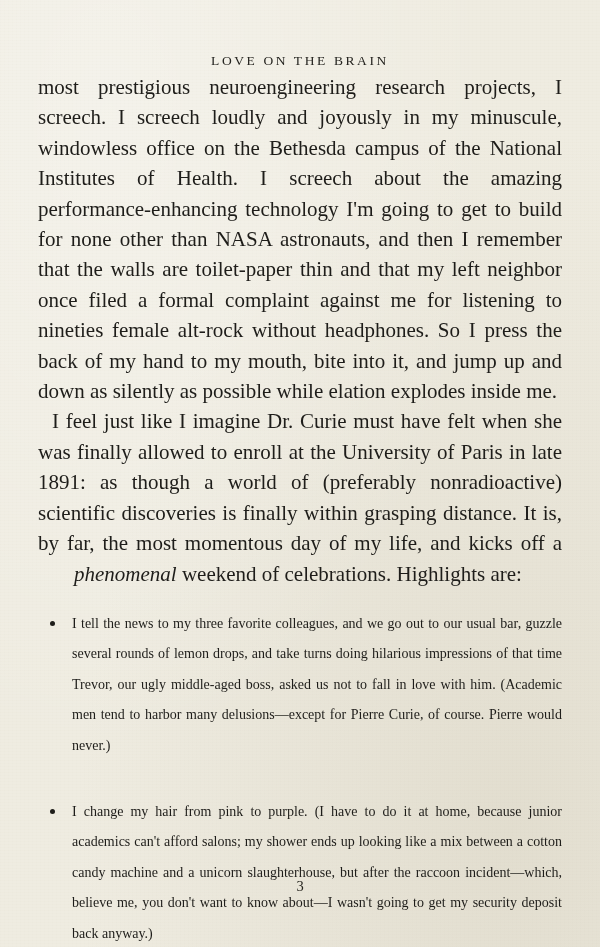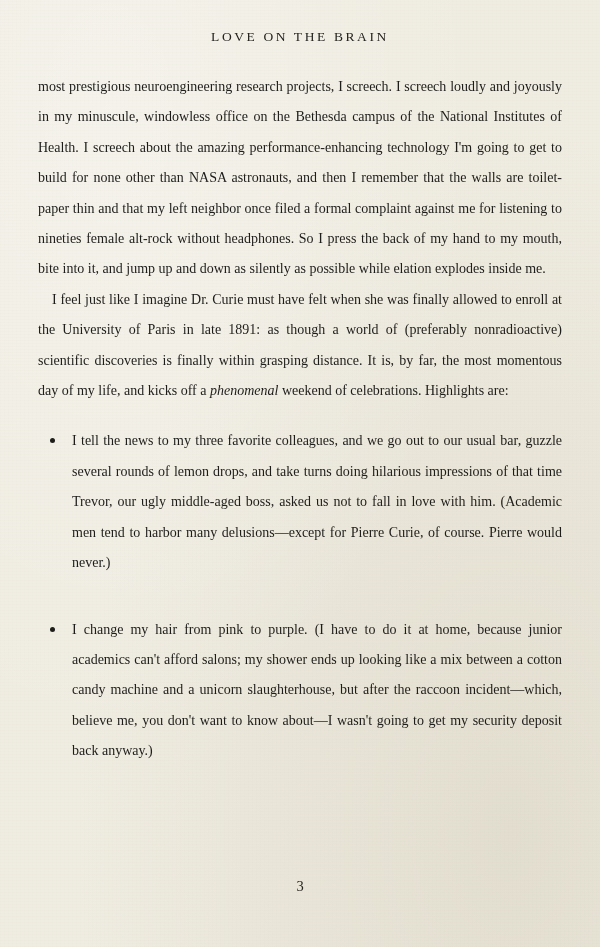--- a/index.html
+++ b/index.html
@@ -25,33 +25,33 @@
       radial-gradient(ellipse at 85% 88%, rgba(196,188,165,0.30) 0%, rgba(196,188,165,0) 60%),
       #efece1;
   }
   .running-head {
     text-align: center;
     font-size: 13.5px;
     letter-spacing: 2.6px;
     font-variant: small-caps;
     text-transform: uppercase;
     color: #24231f;
-    padding-top: 29px;
+    padding-top: 53px;
     font-family: "Liberation Serif", serif;
   }
   .body-col {
     position: absolute;
     left: 38px;
     right: 38px;
     top: 72px;
     width: 524px;
   }
   p.para {
     margin: 0;
-    font-size: 14px;
+    font-size: 21px;
     line-height: 30.4px;
     text-align: justify;
     text-justify: inter-word;
     color: #1d1c19;
     -webkit-font-smoothing: antialiased;
   }
   p.para.indent {
     text-indent: 14px;
   }
   ul.bullets {
@@ -78,20 +78,21 @@
     width: 5px;
     height: 5px;
     background: #1d1c19;
     border-radius: 50%;
   }
   .spacer-after-para {
     height: 20px;
   }
   em {
     font-style: italic;
+    margin-left: 36px;
   }
   .folio {
     position: absolute;
     left: 0;
     right: 0;
     bottom: 52px;
     text-align: center;
     font-size: 14.5px;
     color: #26251f;
   }

